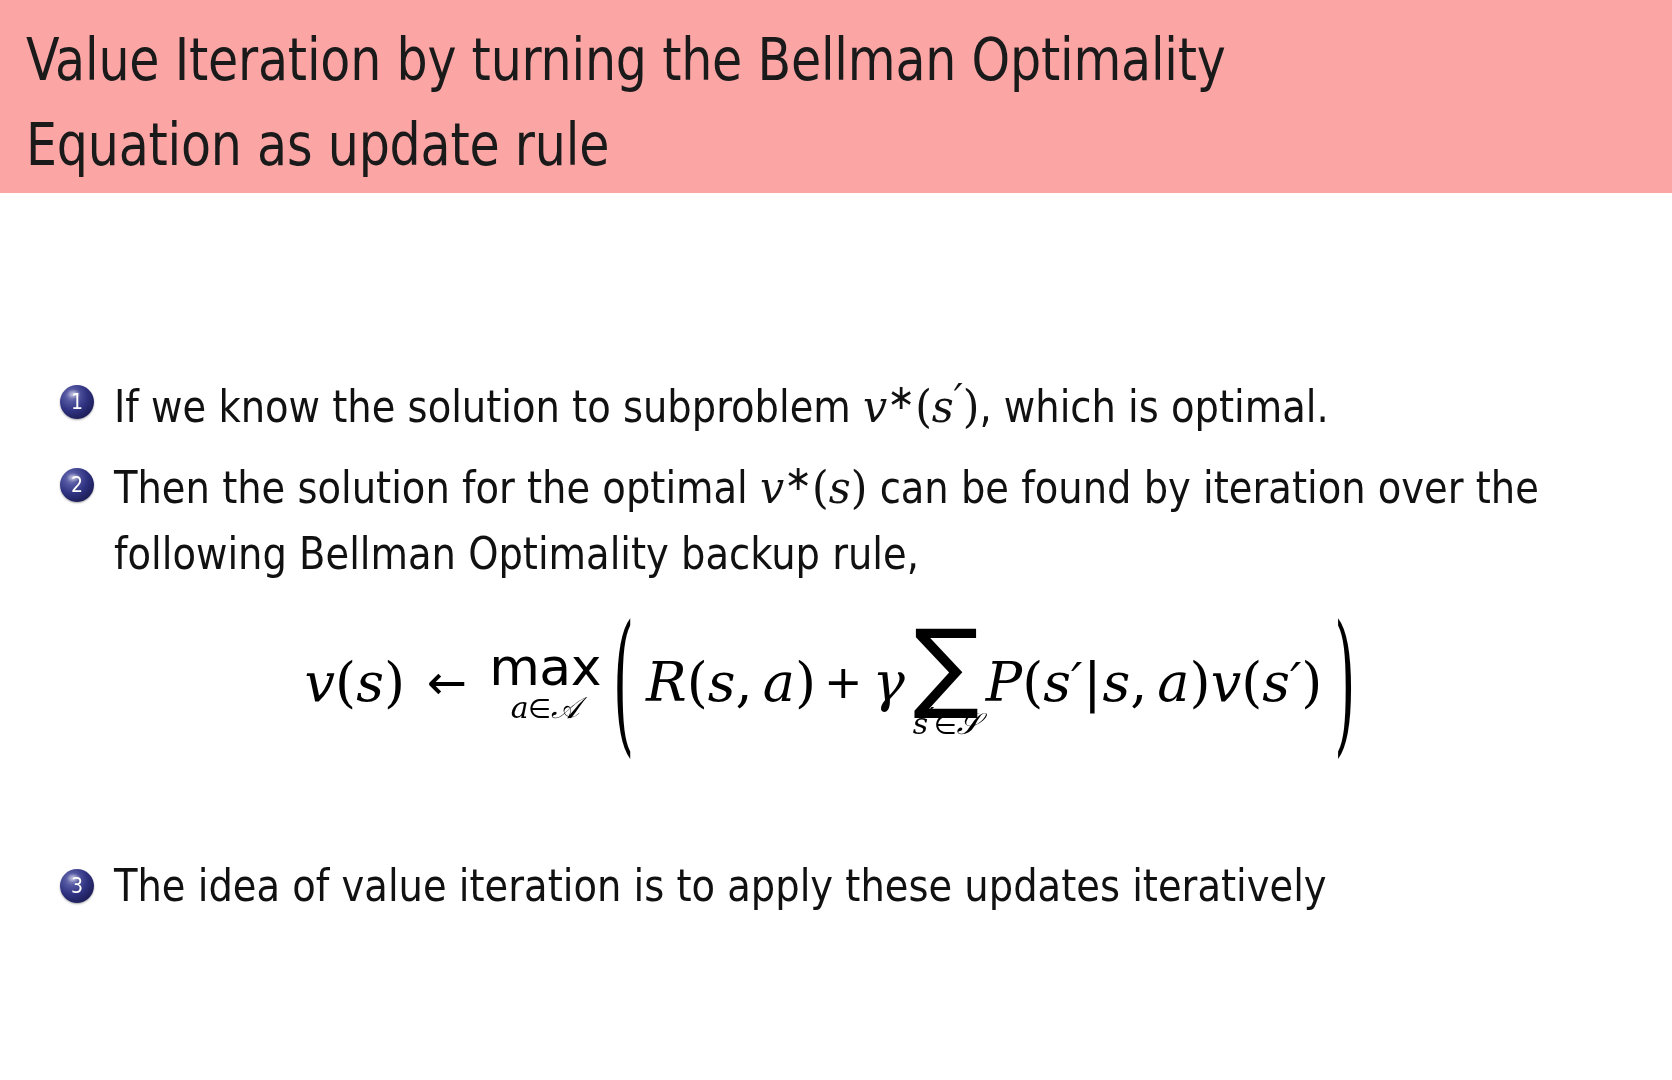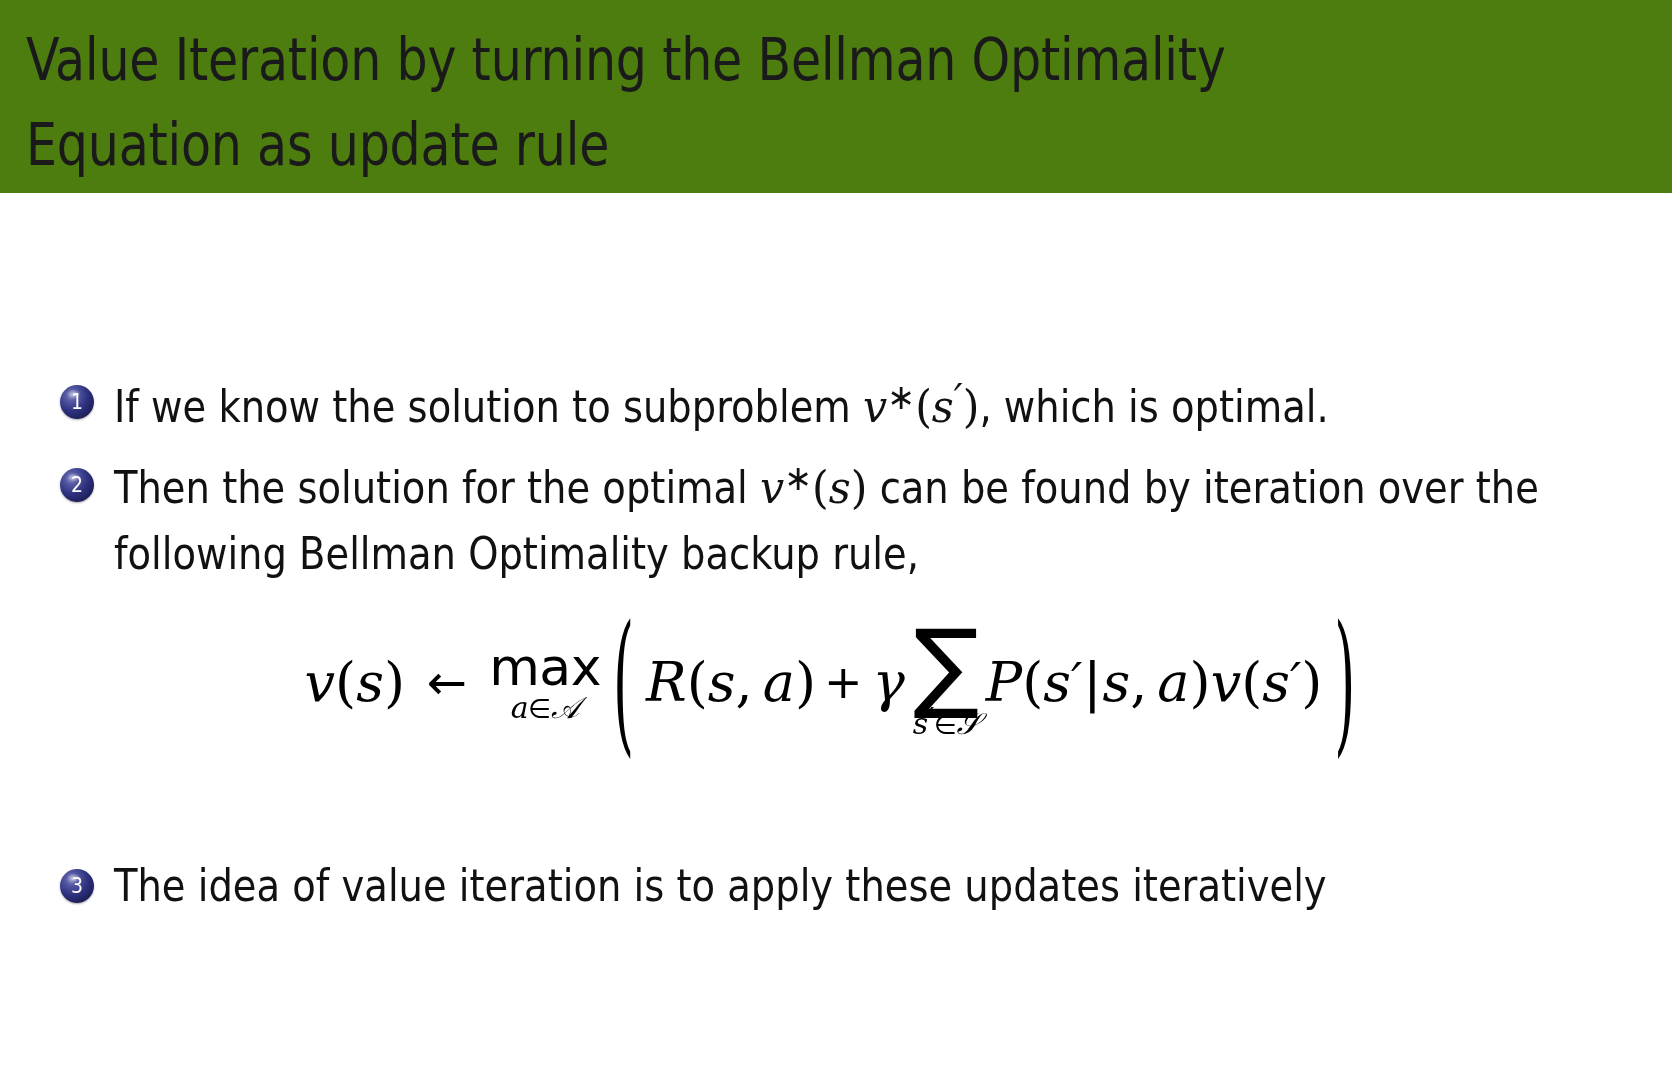--- a/index.html
+++ b/index.html
@@ -15,21 +15,21 @@
     position: relative;
   }
 
   
   .title-band {
     position: absolute;
     left: 0;
     top: 0;
     width: 1672px;
     height: 193px;
-    background: #4d7c0f;
+    background: #fca5a5;
     box-sizing: border-box;
     padding: 18px 30px 0 26px;
   }
   .slide-title {
     font-family: "DejaVu Sans Condensed", "Liberation Sans Narrow", "Liberation Sans", sans-serif;
     font-size: 58px;
     line-height: 1.47;
     color: #1a1a1a;
     font-weight: 400;
     letter-spacing: -0.2px;

